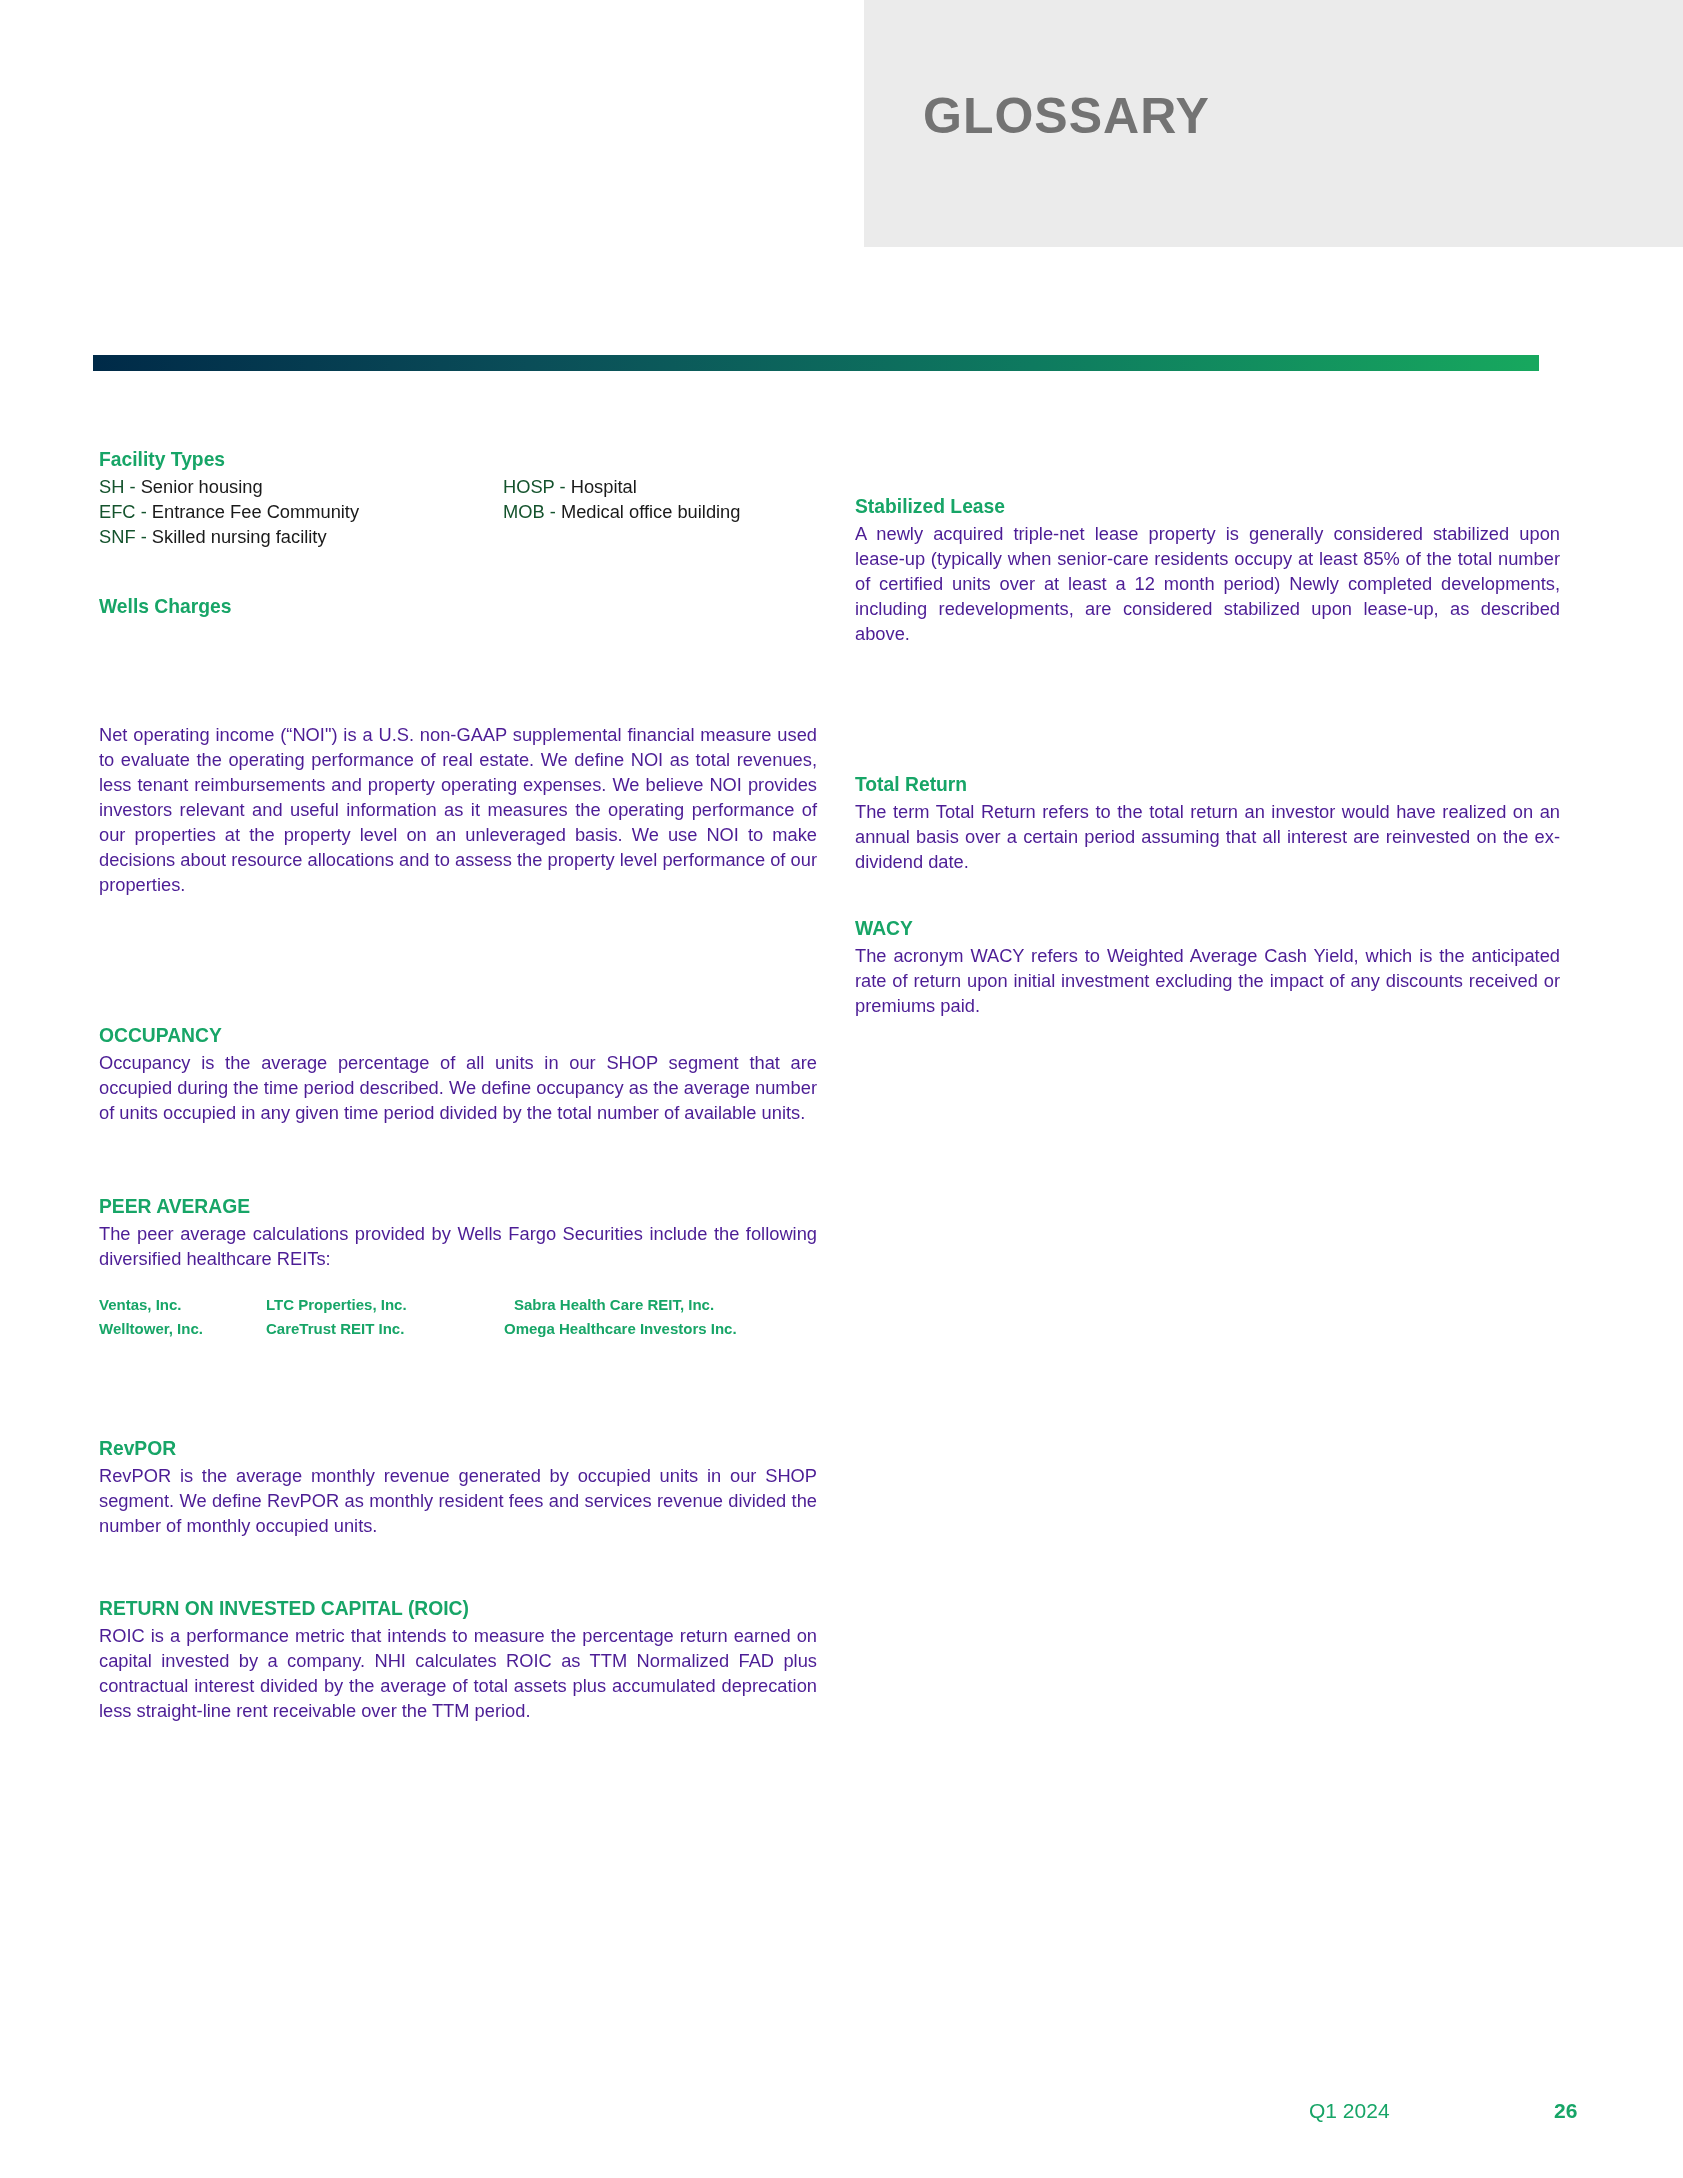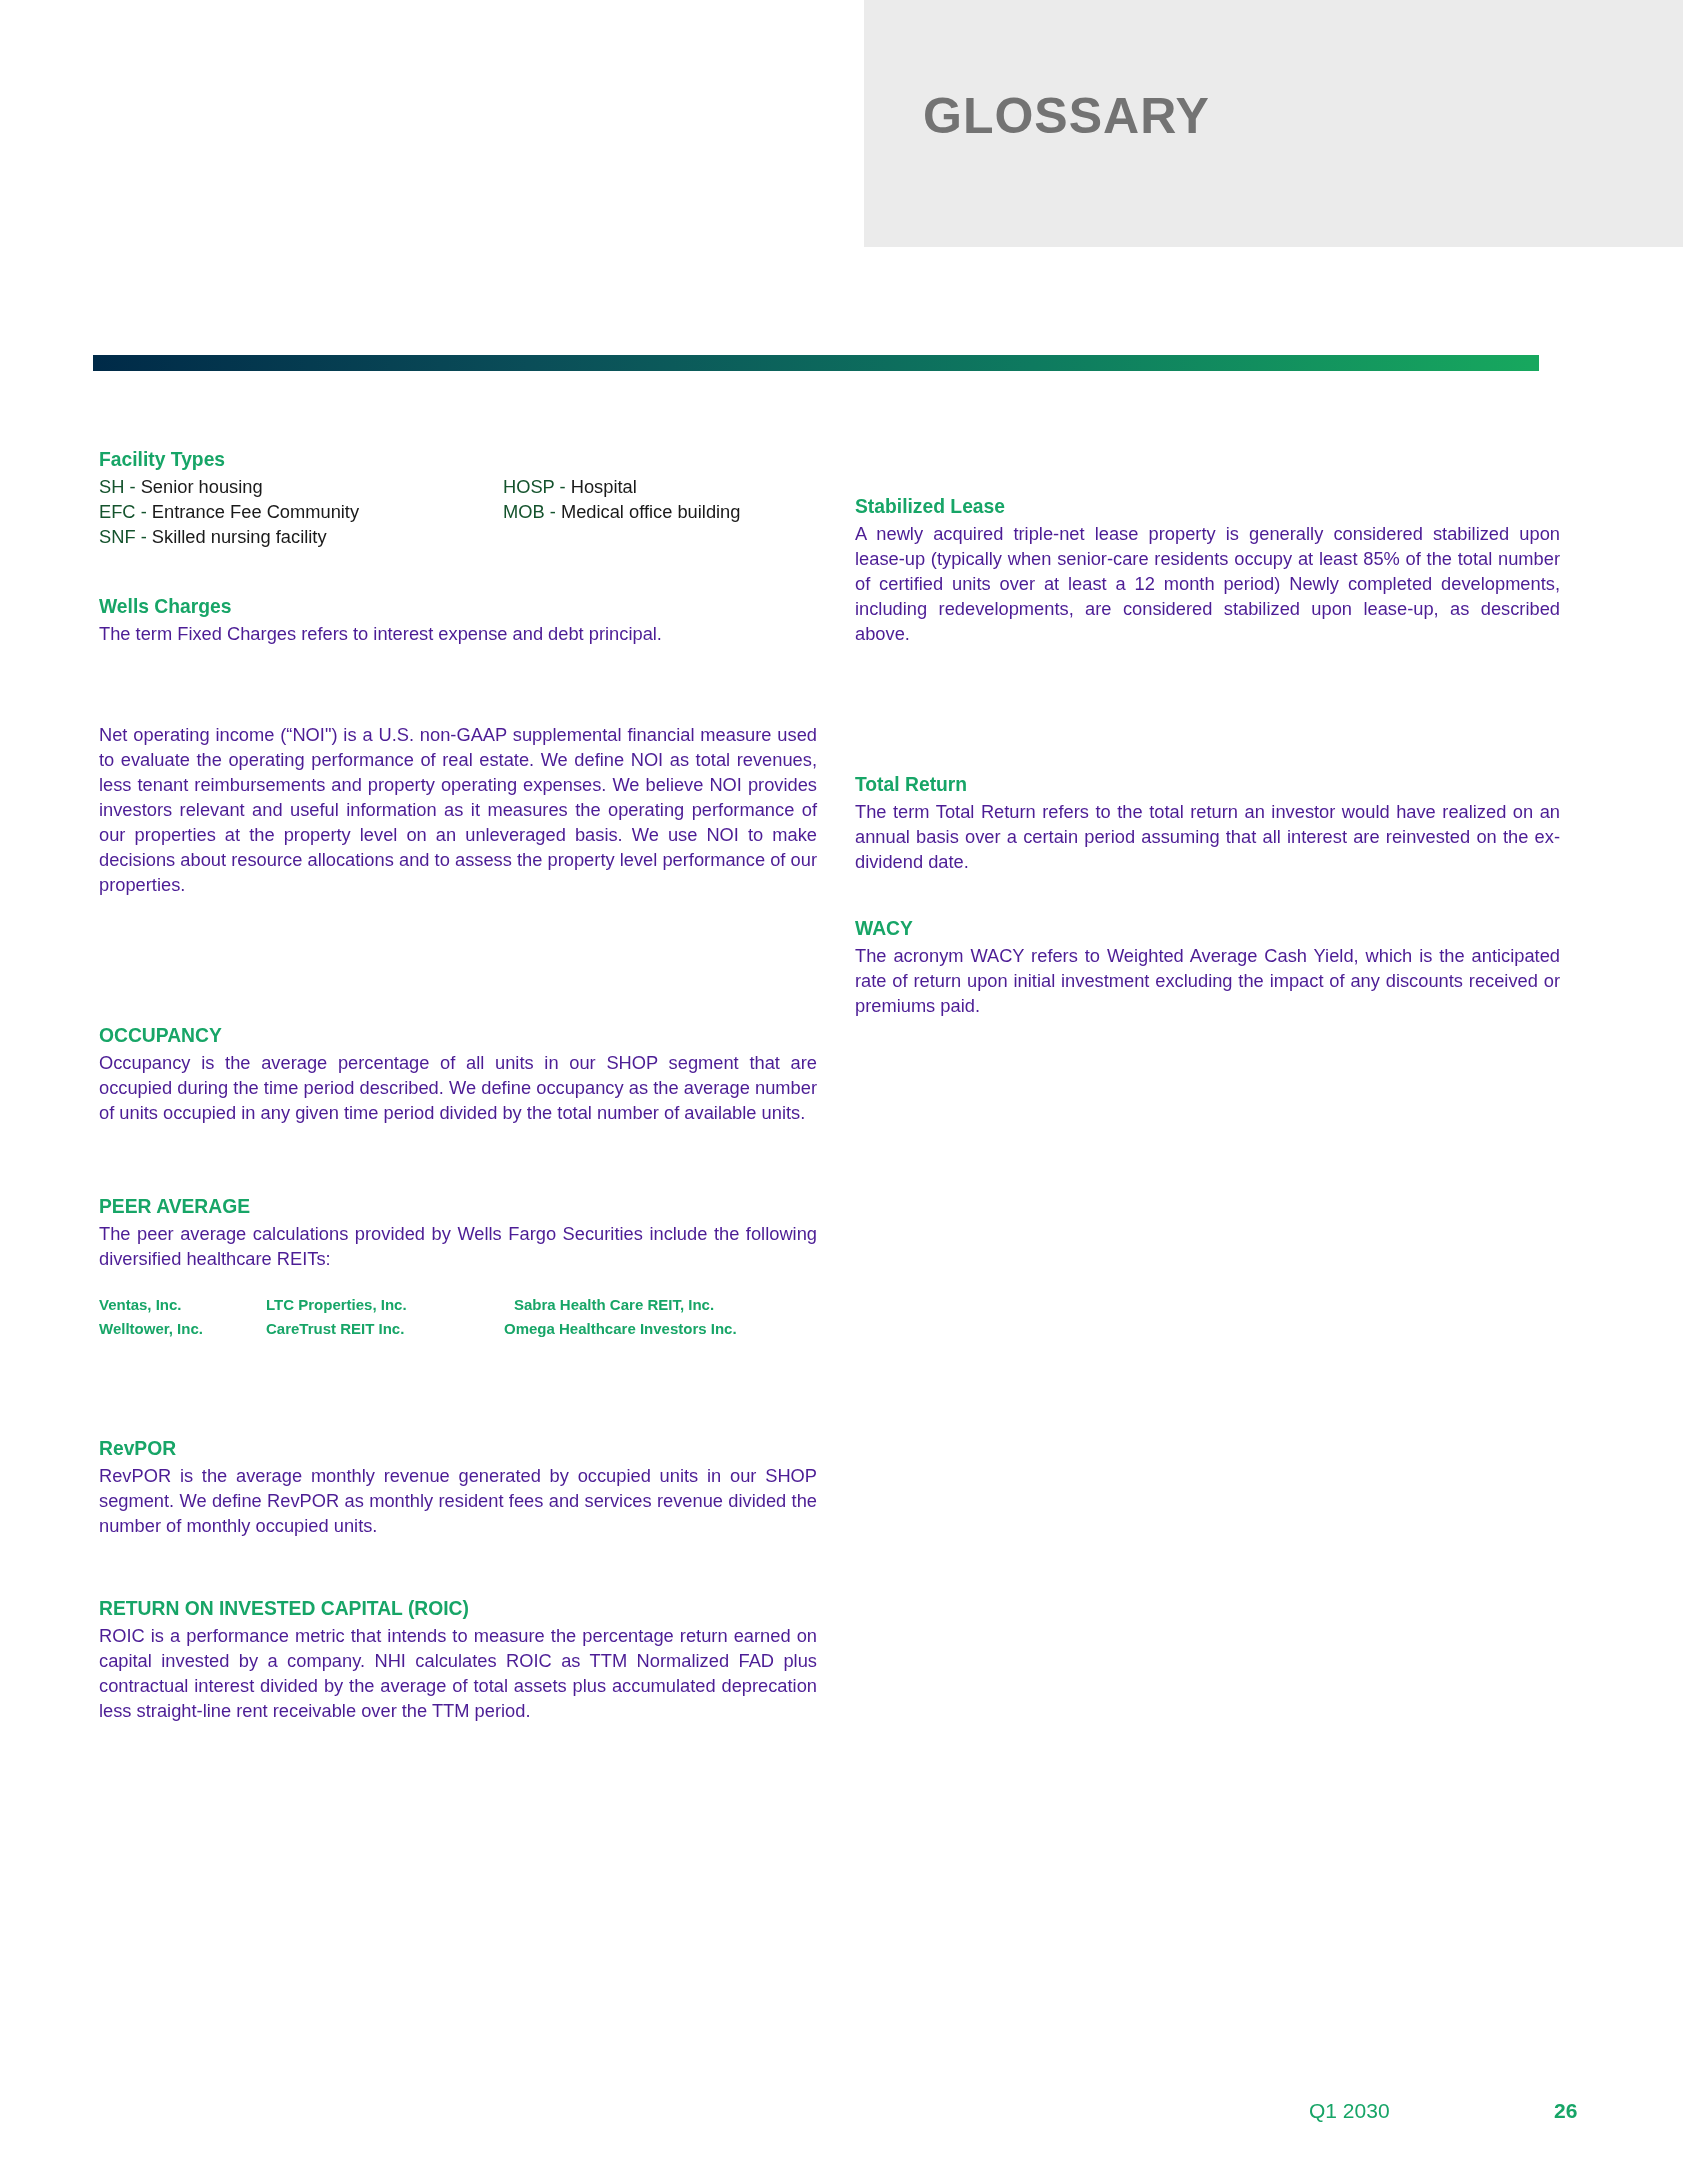--- a/index.html
+++ b/index.html
@@ -56,21 +56,20 @@
     <div><span class="abbr">SH</span><span class="abbr"> - </span><span>Senior housing</span></div>
     <div><span class="abbr">HOSP</span><span class="abbr"> - </span><span>Hospital</span></div>
     <div><span class="abbr">EFC</span><span class="abbr"> - </span><span>Entrance Fee Community</span></div>
     <div><span class="abbr">MOB</span><span class="abbr"> - </span><span>Medical office building</span></div>
     <div><span class="abbr">SNF</span><span class="abbr"> - </span><span>Skilled nursing facility</span></div>
   </div>
 </div>
 
 <div class="section left" style="top:594px;">
   <h3>Wells Charges</h3>
-  <p>The term Fixed Charges refers to interest expense and debt principal.</p>
 </div>
 
 <div class="section right" style="top:494px;">
   <h3>Stabilized Lease</h3>
   <p>A newly acquired triple-net lease property is generally considered stabilized upon lease-up (typically when senior-care residents occupy at least 85% of the total number of certified units over at least a 12 month period) Newly completed developments, including redevelopments, are considered stabilized upon lease-up, as described above.</p>
 </div>
 
 <div class="section left" style="top:722px;">
   <p>Net operating income (“NOI") is a U.S. non-GAAP supplemental financial measure used to evaluate the operating performance of real estate. We define NOI as total revenues, less tenant reimbursements and property operating expenses. We believe NOI provides investors relevant and useful information as it measures the operating performance of our properties at the property level on an unleveraged basis. We use NOI to make decisions about resource allocations and to assess the property level performance of our properties.</p>
 </div>
@@ -106,15 +105,15 @@
 <div class="section left" style="top:1436px;">
   <h3>RevPOR</h3>
   <p>RevPOR is the average monthly revenue generated by occupied units in our SHOP segment. We define RevPOR as monthly resident fees and services revenue divided the number of monthly occupied units.</p>
 </div>
 
 <div class="section left" style="top:1596px;">
   <h3>RETURN ON INVESTED CAPITAL (ROIC)</h3>
   <p>ROIC is a performance metric that intends to measure the percentage return earned on capital invested by a company.  NHI calculates ROIC as TTM Normalized FAD plus contractual interest divided by the average of total assets plus accumulated deprecation less straight-line rent receivable over the TTM period.</p>
 </div>
 
-<div class="footer-quarter">Q1 2030</div>
+<div class="footer-quarter">Q1 2024</div>
 <div class="footer-page">26</div>
 
 
 </body></html>

